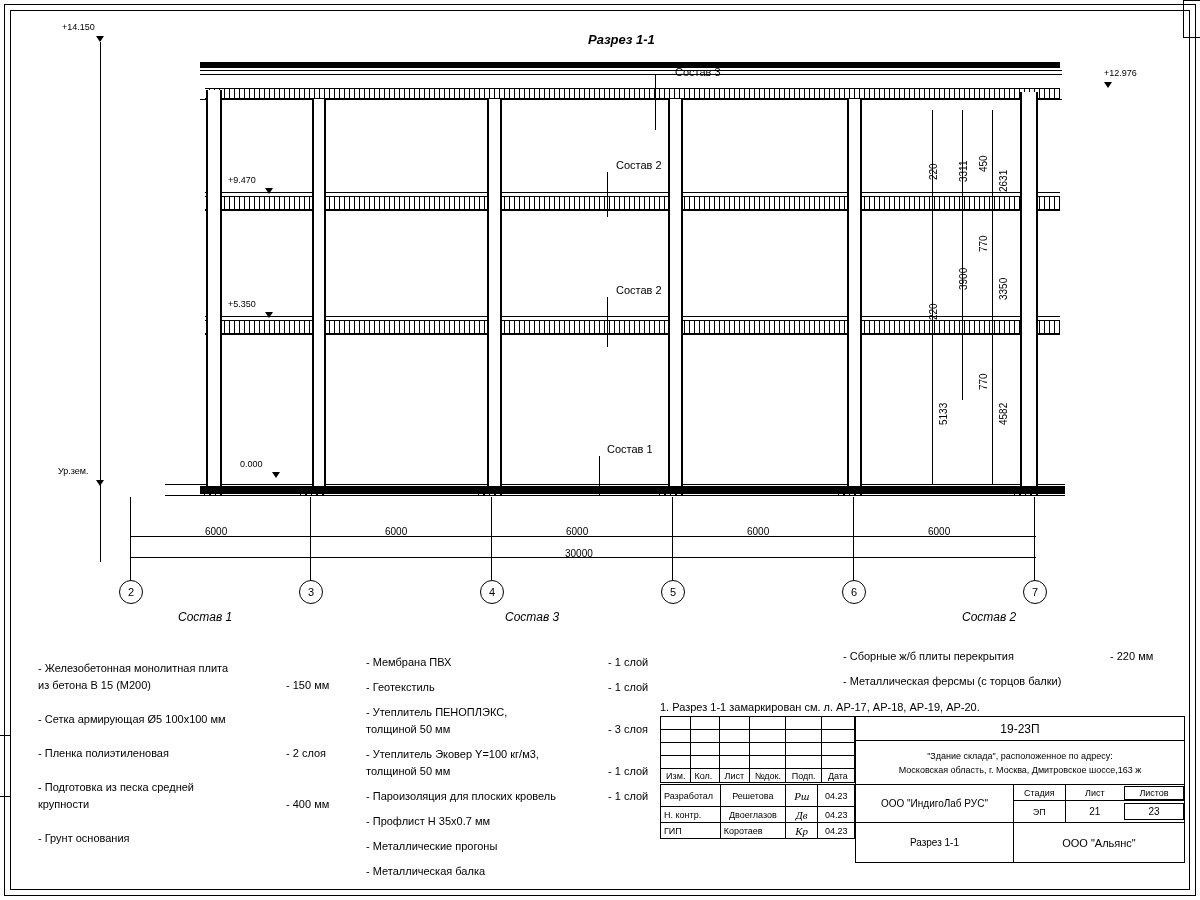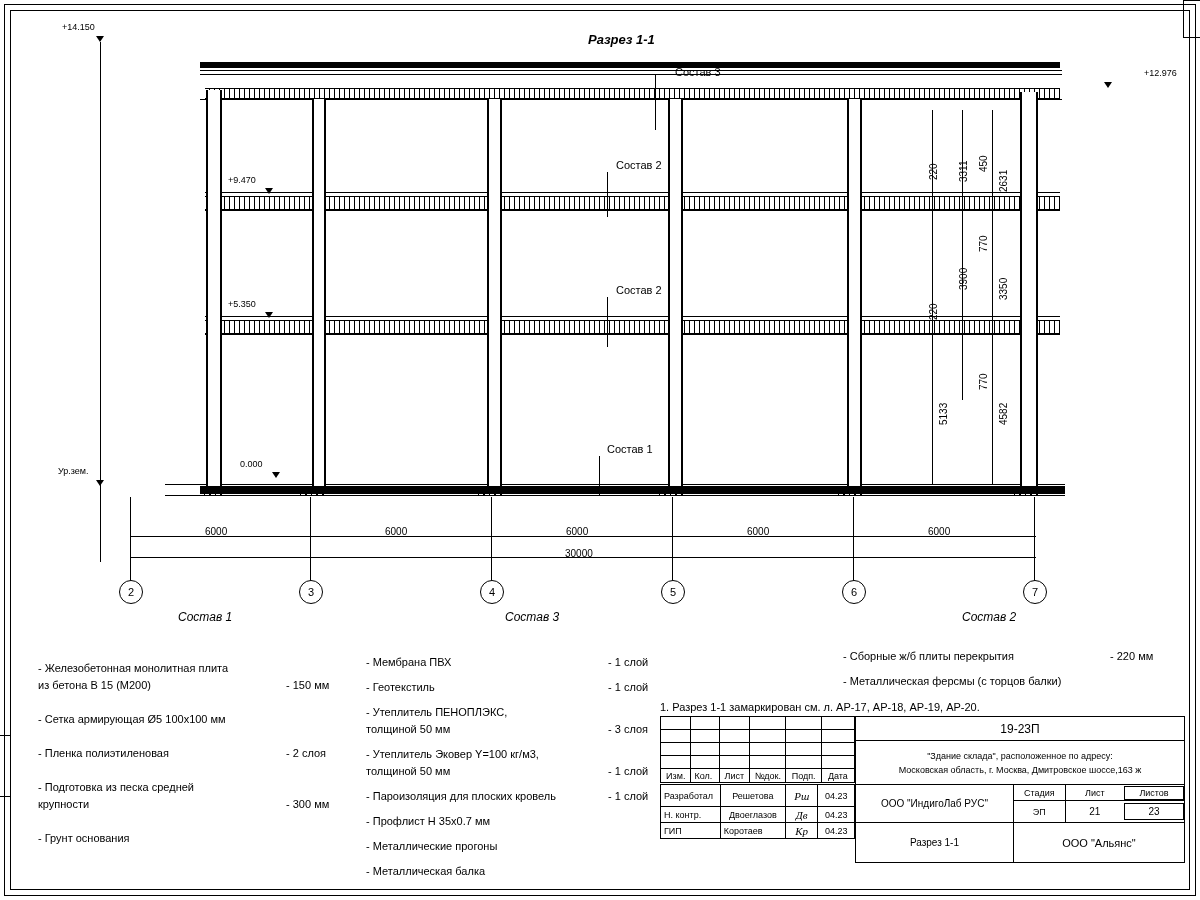--- a/index.html
+++ b/index.html
@@ -94,21 +94,21 @@
   <div class="hatch" style="position:absolute;left:300px;top:486px;width:26px;height:9px;"></div>
   <div class="hatch" style="position:absolute;left:478px;top:486px;width:26px;height:9px;"></div>
   <div class="hatch" style="position:absolute;left:659px;top:486px;width:26px;height:9px;"></div>
   <div class="hatch" style="position:absolute;left:838px;top:486px;width:26px;height:9px;"></div>
   <div class="hatch" style="position:absolute;left:1014px;top:486px;width:26px;height:9px;"></div>
 
   <div class="lvlmark" style="left:62px;top:22px;">+14.150</div>
   <div class="arrowdown" style="left:96px;top:36px;"></div>
   <div class="ln v1" style="left:100px;top:42px;height:520px;"></div>
 
-  <div class="lvlmark" style="left:1104px;top:68px;margin-left:40px;">+12.976</div>
+  <div class="lvlmark" style="left:1104px;top:68px;">+12.976</div>
   <div class="arrowdown" style="left:1104px;top:82px;"></div>
 
   <div class="lvlmark" style="left:228px;top:175px;">+9.470</div>
   <div class="arrowdown" style="left:265px;top:188px;"></div>
 
   <div class="lvlmark" style="left:228px;top:299px;">+5.350</div>
   <div class="arrowdown" style="left:265px;top:312px;"></div>
 
   <div class="lvlmark" style="left:240px;top:459px;">0.000</div>
   <div class="arrowdown" style="left:272px;top:472px;"></div>
@@ -186,21 +186,21 @@
   </div>
   <div class="legend" style="left:286px;top:660px;">
     <div style="height:17px"></div>
     <div>- 150 мм</div>
     <div style="height:17px"></div>
     <div style="height:17px"></div>
     <div style="height:17px"></div>
     <div>- 2 слоя</div>
     <div style="height:17px"></div>
     <div style="height:17px"></div>
-    <div>- 300 мм</div>
+    <div>- 400 мм</div>
   </div>
 
   <div class="legend" style="left:366px;top:654px;width:240px;">
     <div>- Мембрана ПВХ</div>
     <div style="height:8px"></div>
     <div>- Геотекстиль</div>
     <div style="height:8px"></div>
     <div>- Утеплитель ПЕНОПЛЭКС,</div>
     <div>  толщиной 50 мм</div>
     <div style="height:8px"></div>

